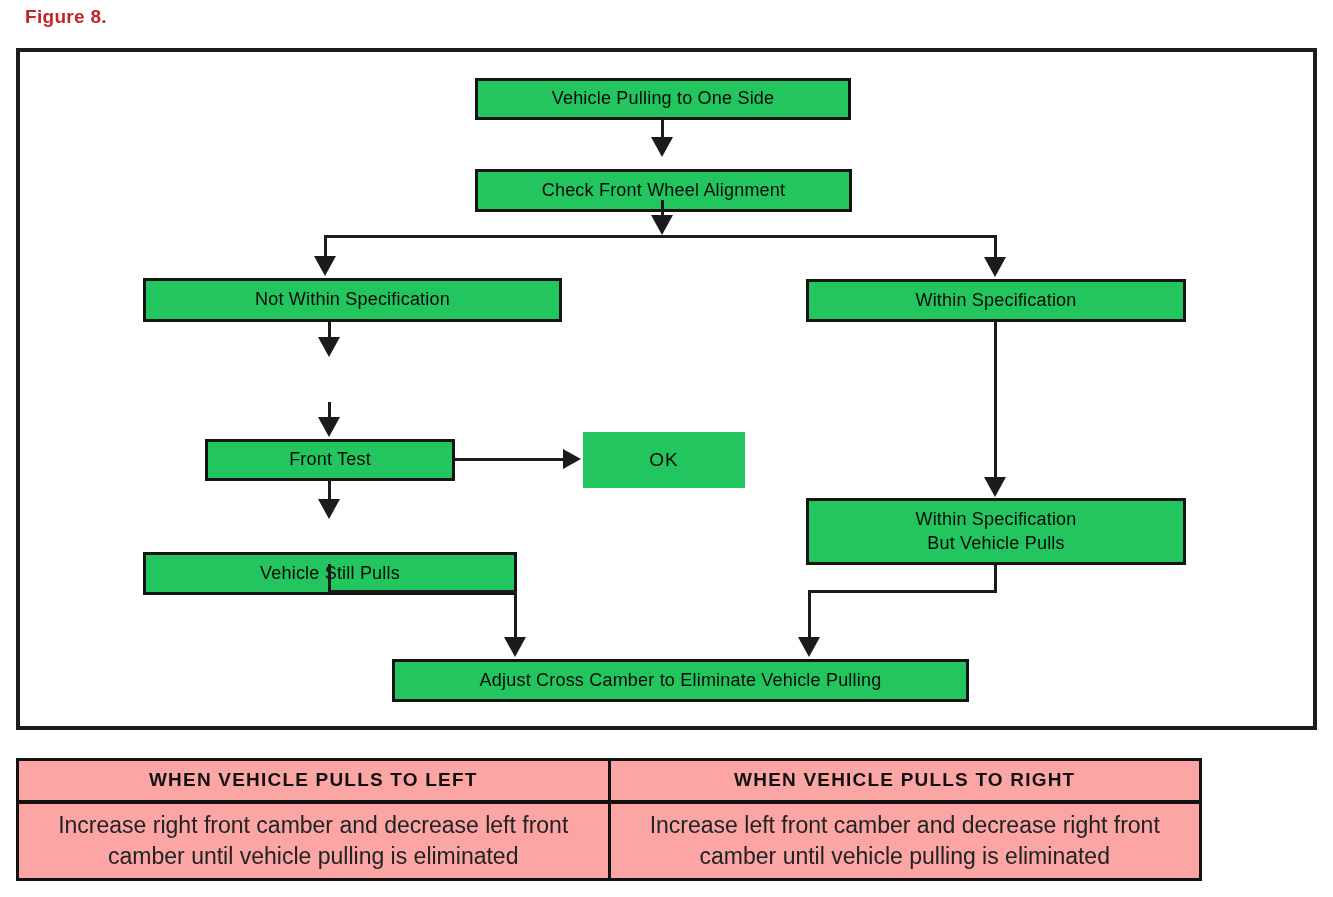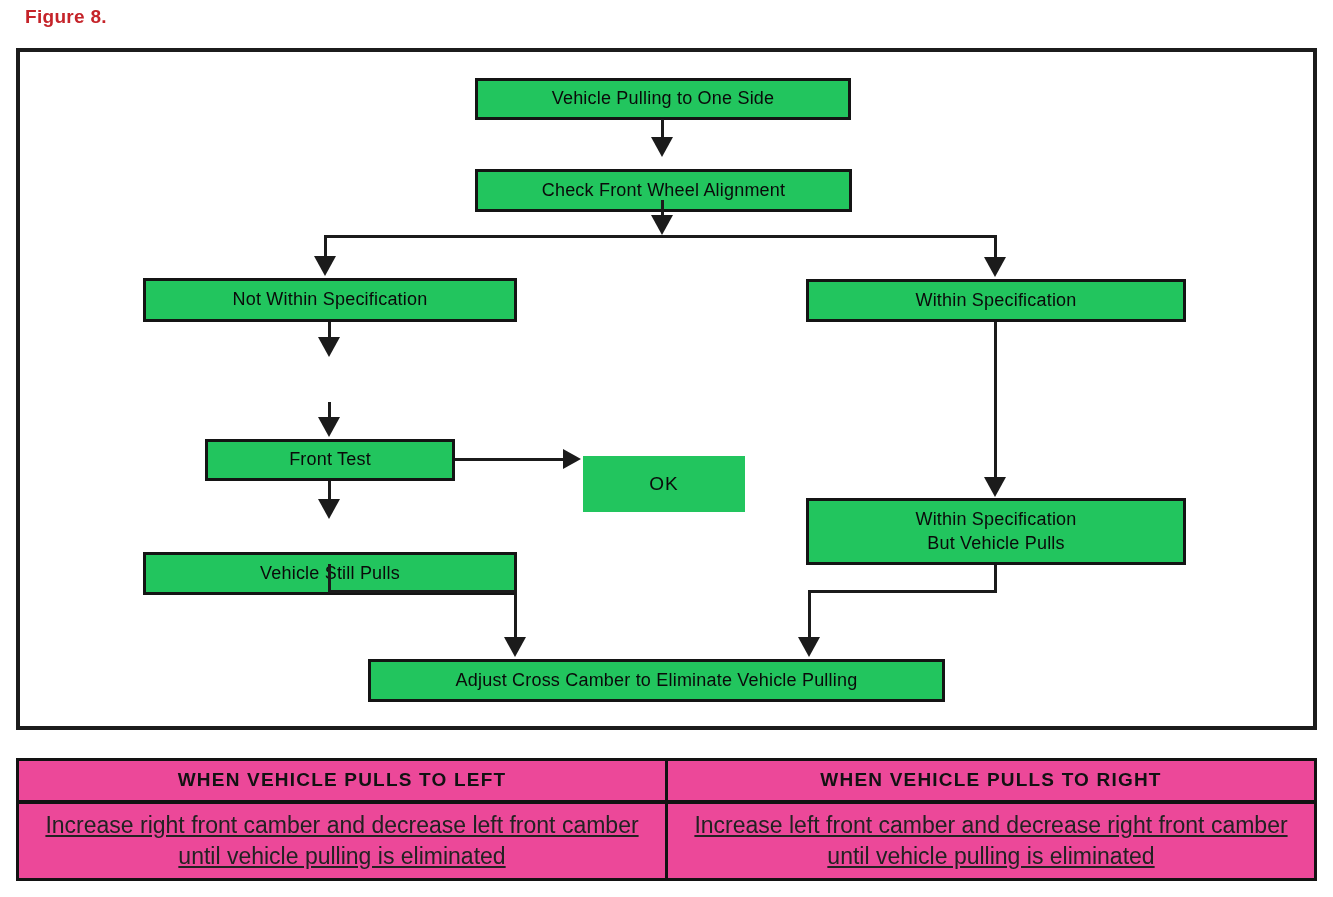--- a/index.html
+++ b/index.html
@@ -44,44 +44,43 @@
     font-size: 18px;
     line-height: 1.3;
     color: #0a0a0a;
     letter-spacing: 0.2px;
     white-space: pre-line;
   }
   .node.ok-node {
     border: 7px solid #22c55e;
     font-size: 19px;
     letter-spacing: 1px;
-    margin-top: 24px;
   }
   .vline { position: absolute; width: 3px;  background: #1b1b1b; }
   .hline { position: absolute; height: 3px; background: #1b1b1b; }
   .arr-down {
     position: absolute; width: 0; height: 0;
     border-left: 11px solid transparent;
     border-right: 11px solid transparent;
     border-top: 20px solid #1b1b1b;
   }
   .arr-right {
     position: absolute; width: 0; height: 0;
     border-top: 10px solid transparent;
     border-bottom: 10px solid transparent;
     border-left: 18px solid #1b1b1b;
   }
   table.remedy {
     position: absolute;
     left: 16px;
     top: 758px;
-    width: 1301px;
+    width: 1186px;
     border-collapse: collapse;
     table-layout: fixed;
-    background: #ec4899;
+    background: #fca5a5;
   }
   table.remedy th, table.remedy td {
     border: 3px solid #121212;
     text-align: center;
     vertical-align: middle;
     padding: 0 18px;
     box-sizing: border-box;
   }
   table.remedy th {
     height: 42px;
@@ -90,51 +89,50 @@
     letter-spacing: 1.2px;
     color: #121212;
     border-bottom-width: 4px;
   }
   table.remedy td {
     height: 78px;
     font-size: 23px;
     font-weight: normal;
     color: #222222;
     line-height: 1.35;
-    text-decoration: underline;
   }
 </style>
 </head>
 <body>
 
 <div id="page">
 
   <div class="figure-title">Figure 8.</div>
 
   <div class="chart-frame"></div>
 
   <div class="node" style="left:475px; top:78px;  width:376px; height:42px;">Vehicle Pulling to One Side</div>
 
   <div class="node" style="left:475px; top:157px; width:377px; height:43px;margin-top:12px;">Check Front Wheel Alignment</div>
 
-  <div class="node" style="left:143px; top:278px; width:374px; height:44px;">Not Within Specification</div>
+  <div class="node" style="left:143px; top:278px; width:419px; height:44px;">Not Within Specification</div>
 
   <div class="node" style="left:806px; top:279px; width:380px; height:43px;">Within Specification</div>
 
 
   <div class="node" style="left:205px; top:439px; width:250px; height:42px;">Front Test</div>
 
   <div class="node ok-node" style="left:583px; top:432px; width:162px; height:56px;">OK</div>
 
   <div class="node" style="left:143px; top:552px; width:374px; height:43px;">Vehicle Still Pulls</div>
 
   <div class="node" style="left:806px; top:498px; width:380px; height:67px;">Within Specification
 But Vehicle Pulls</div>
 
-  <div class="node" style="left:368px; top:659px; width:577px; height:43px;">Adjust Cross Camber to Eliminate Vehicle Pulling</div>
+  <div class="node" style="left:392px; top:659px; width:577px; height:43px;">Adjust Cross Camber to Eliminate Vehicle Pulling</div>
 
   <div class="vline" style="left:661px; top:119px; height:20px;"></div>
   <div class="arr-down" style="left:651px; top:137px;"></div>
 
   <div class="vline" style="left:661px; top:200px; height:17px;"></div>
   <div class="arr-down" style="left:651px; top:215px;"></div>
   <div class="hline" style="left:324px; top:235px; width:673px;"></div>
 
   <div class="vline" style="left:324px; top:235px; height:22px;"></div>
   <div class="arr-down" style="left:314px; top:256px;"></div>

